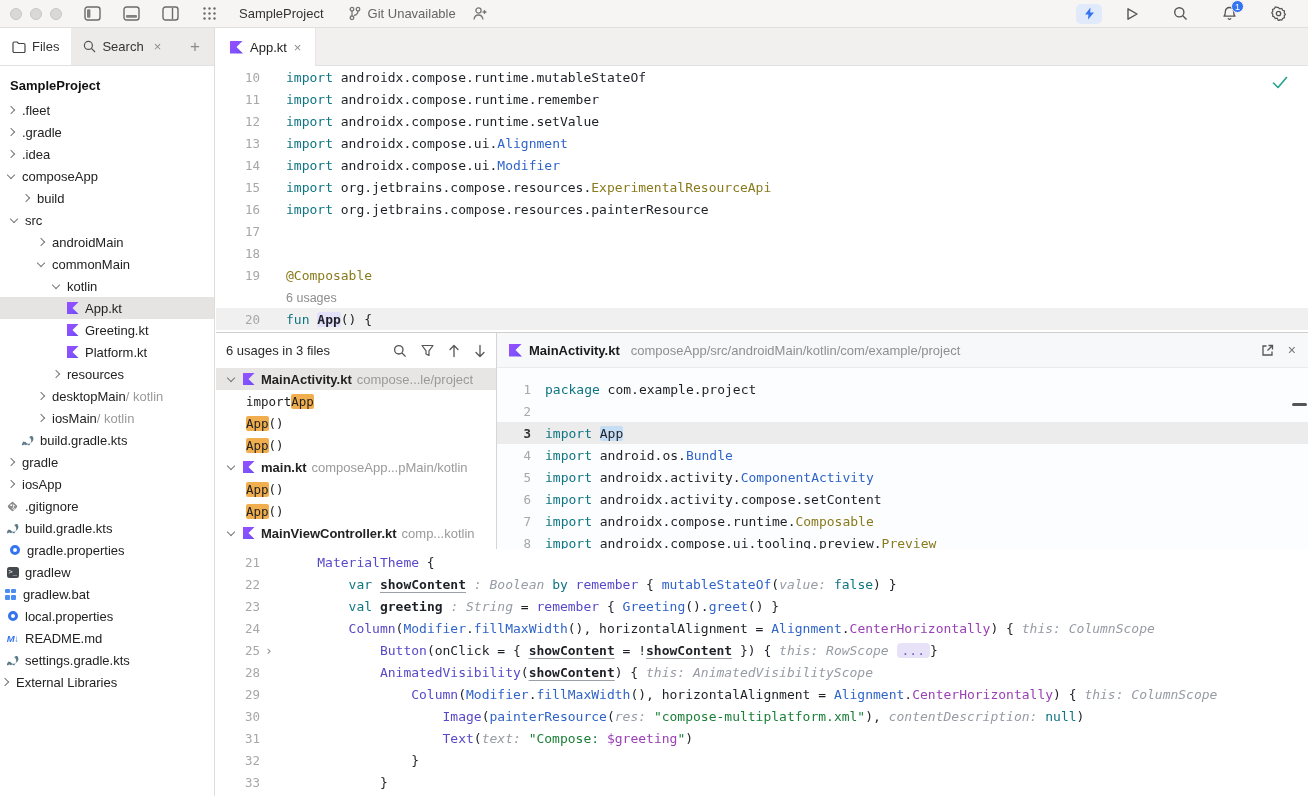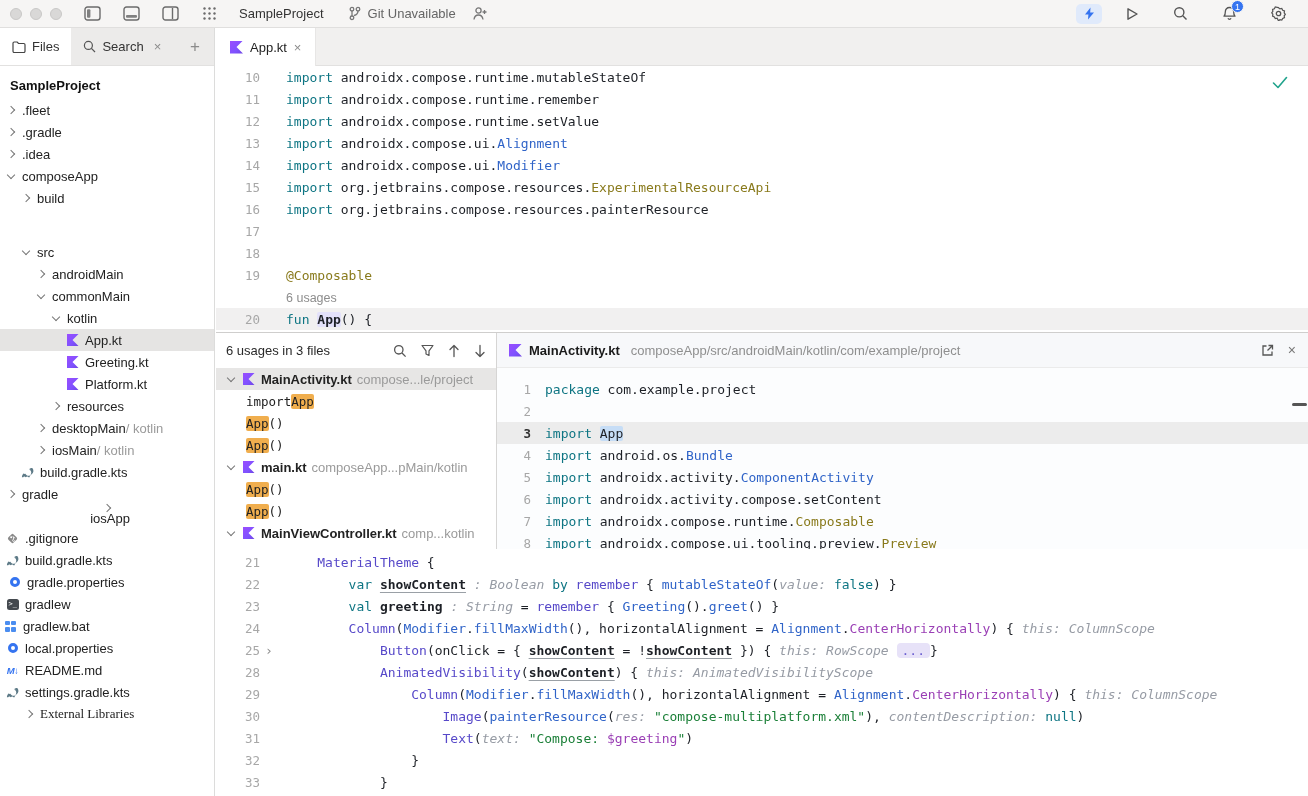--- a/index.html
+++ b/index.html
@@ -230,21 +230,21 @@
         <span>.idea</span>
       </div>
       <div class="trow" style="padding-left: 6px;">
         <span class="chev open"></span>
         <span>composeApp</span>
       </div>
       <div class="trow" style="padding-left: 21px;">
         <span class="chev"></span>
         <span>build</span>
       </div>
-      <div class="trow" style="padding-left: 21px; margin-top: 32px;">
+      <div class="trow" style="padding-left: 9px;">
         <span class="chev open"></span>
         <span>src</span>
       </div>
       <div class="trow" style="padding-left: 36px;">
         <span class="chev"></span>
         <span>androidMain</span>
       </div>
       <div class="trow" style="padding-left: 36px;">
         <span class="chev open"></span>
         <span>commonMain</span>
@@ -290,21 +290,21 @@
           <svg width="14" height="11" viewBox="0 0 14 11">
             <path d="M12.6 1.2c-1-.9-2.3-.6-3 .1l-.7.8c2 1.3 2.6 3.4 1.8 5.2-.7 1.5-2.6 2.2-4.1 1.5-.9-.4-1.4-1.3-1.9-1.9-.5.2-1.3.3-2.2-.2C1.6 8 1 9.3 1 10.5h1.4c.4-.8 1.3-.9 1.9-.3.5.5 1.2.5 1.7 0 .6-.6 1.5-.5 1.9.3h1.4c0-1 .4-1.8 1.2-2.3 1.8-1.1 3.3-3 2.8-5-.2-.9-.4-1.6-.7-2zm-2.4 2.6a.6.6 0 1 1 0-1.2.6.6 0 0 1 0 1.2z" fill="#5d7a87"></path>
           </svg>
         </span>
         <span>build.gradle.kts</span>
       </div>
       <div class="trow" style="padding-left: 6px;">
         <span class="chev"></span>
         <span>gradle</span>
       </div>
-      <div class="trow" style="padding-left: 6px; flex-direction: column;">
+      <div class="trow" style="padding-left: 6px;">
         <span class="chev"></span>
         <span>iosApp</span>
       </div>
       <div class="trow" style="padding-left: 6px;">
         <span class="ficon">
           <svg width="13" height="13" viewBox="0 0 13 13">
             <rect x="2.8" y="2.8" width="7.4" height="7.4" rx="1.6" transform="rotate(45 6.5 6.5)" fill="#8a8a8a"></rect>
             <circle cx="5.2" cy="5.2" r="1" fill="#fff"></circle>
             <path d="M6.8 4.2 8.8 6.2M7.6 5v2.4a1 1 0 1 0 1 1" stroke="#fff" stroke-width=".9" fill="none"></path>
           </svg>
@@ -355,21 +355,21 @@
         <span>README.md</span>
       </div>
       <div class="trow" style="padding-left: 6px;">
         <span class="ficon">
           <svg width="14" height="11" viewBox="0 0 14 11">
             <path d="M12.6 1.2c-1-.9-2.3-.6-3 .1l-.7.8c2 1.3 2.6 3.4 1.8 5.2-.7 1.5-2.6 2.2-4.1 1.5-.9-.4-1.4-1.3-1.9-1.9-.5.2-1.3.3-2.2-.2C1.6 8 1 9.3 1 10.5h1.4c.4-.8 1.3-.9 1.9-.3.5.5 1.2.5 1.7 0 .6-.6 1.5-.5 1.9.3h1.4c0-1 .4-1.8 1.2-2.3 1.8-1.1 3.3-3 2.8-5-.2-.9-.4-1.6-.7-2zm-2.4 2.6a.6.6 0 1 1 0-1.2.6.6 0 0 1 0 1.2z" fill="#5d7a87"></path>
           </svg>
         </span>
         <span>settings.gradle.kts</span>
       </div>
-      <div class="trow" style="padding-left: 24px; font-family: Liberation Serif, serif;">
+      <div class="trow" style="padding-left: 0;">
         <span class="chev"></span>
         <span>External Libraries</span>
       </div>
     </div>
 </div>
 
 <div id="edit-tabs">
   <div id="app-tab">
     <span class="ik" style="width:13px;height:13px"></span>
     <span>App.kt</span>

